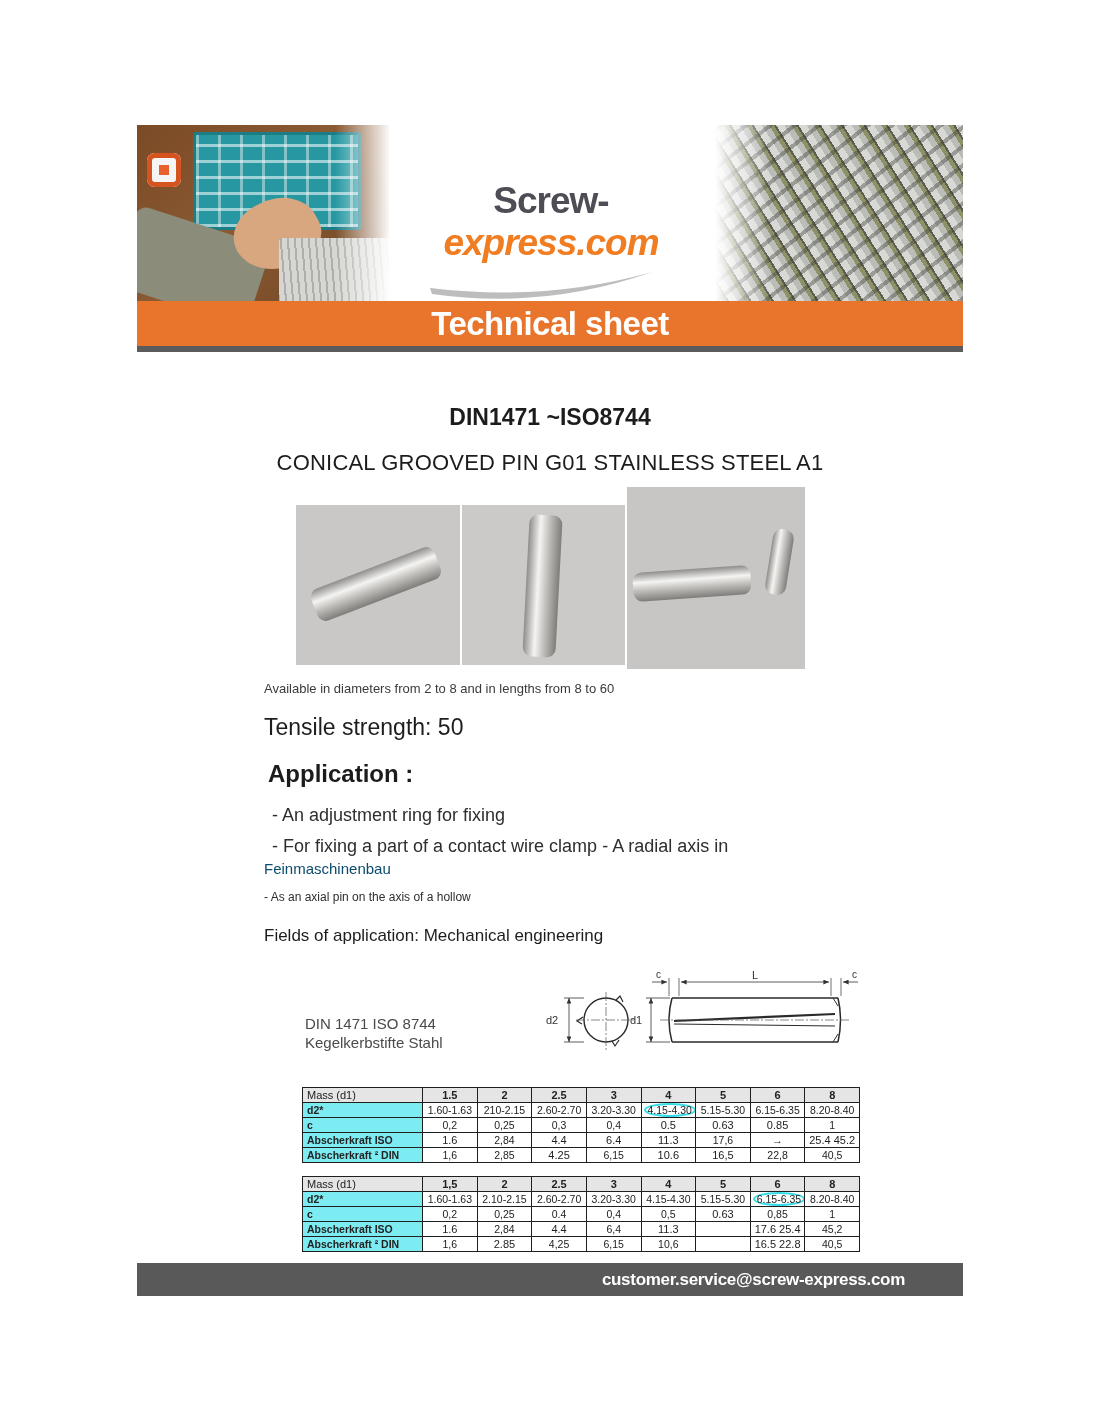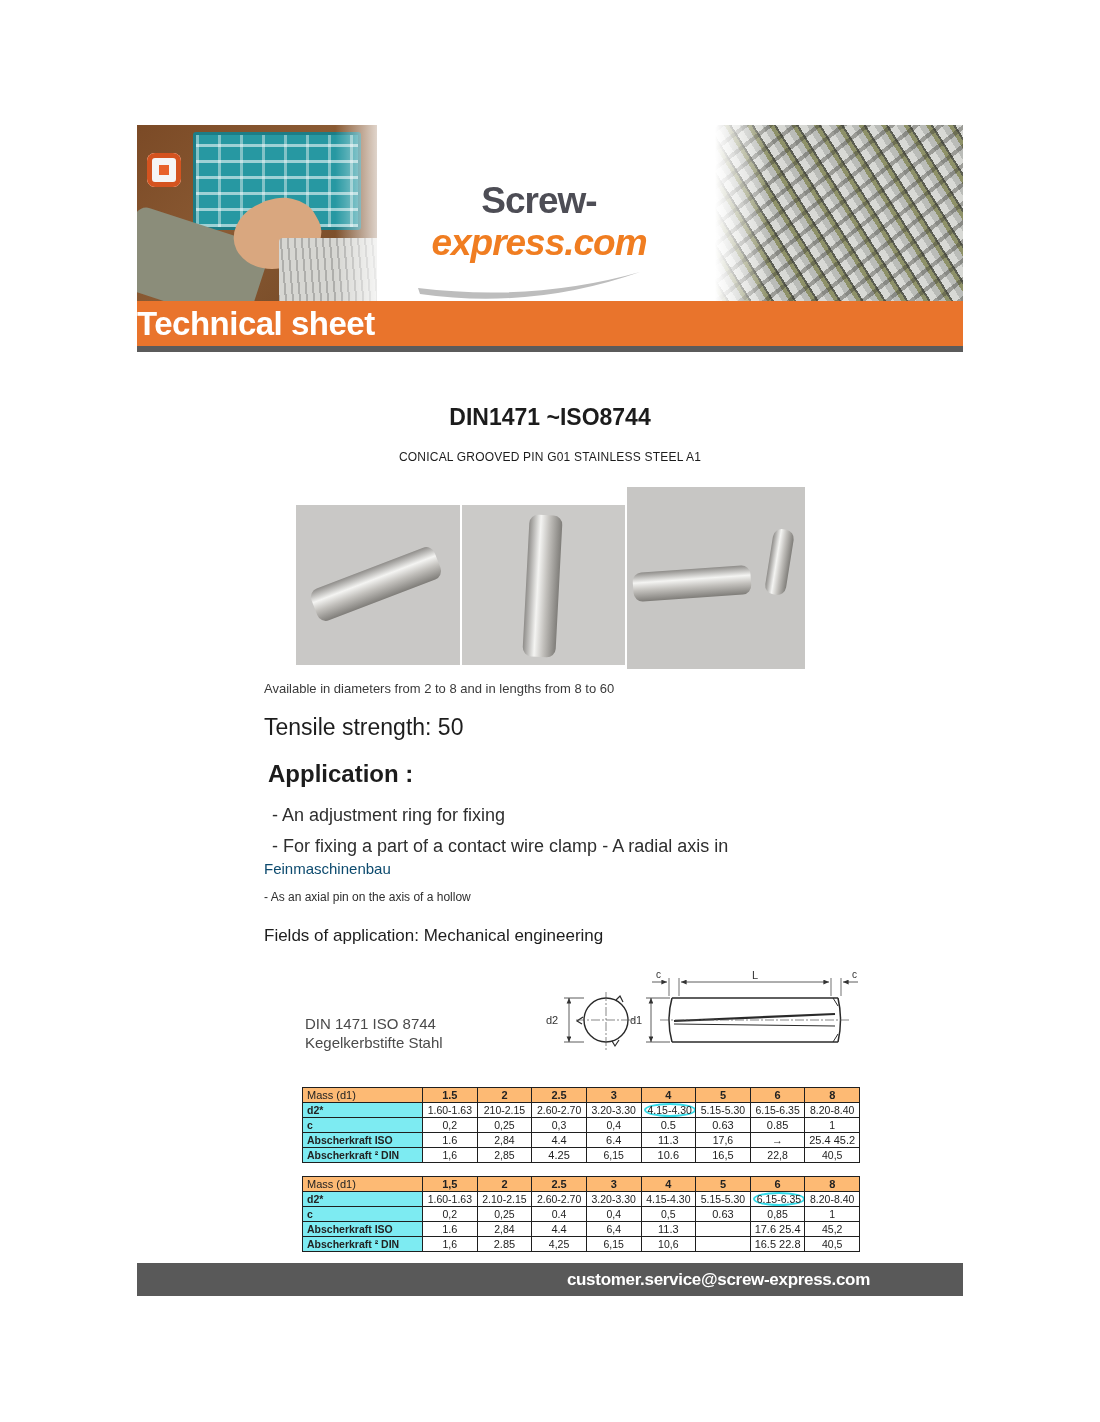--- a/index.html
+++ b/index.html
@@ -21,34 +21,34 @@
      border-radius:45% 55% 40% 60%;transform:rotate(-28deg);}
   .photo-left .tray{position:absolute;right:-4%;bottom:-6%;width:48%;height:42%;background:#d6d6d2;
      background-image:repeating-linear-gradient(85deg,#aeaeab 0 2px,transparent 2px 7px);border-radius:4px;}
   .photo-left::after{content:"";position:absolute;inset:0;background:linear-gradient(90deg,transparent 78%,#ffffff 100%);}
   .photo-right{left:715px;width:248px;
      background:repeating-linear-gradient(58deg,#babcb8 0 6px,#8e9168 6px 10px,#5c5e52 10px 12px,#d8d9d5 12px 19px);}
   .photo-right::before{content:"";position:absolute;inset:0;
      background:repeating-linear-gradient(-38deg,rgba(55,55,48,.38) 0 4px,transparent 4px 15px);}
   .photo-right::after{content:"";position:absolute;inset:0;background:linear-gradient(90deg,#ffffff 0%,transparent 22%);}
 
-  .logo{position:absolute;left:377px;top:125px;width:324px;height:176px;background:#fff;text-align:center;}
+  .logo{position:absolute;left:389px;top:125px;width:324px;height:176px;background:#fff;text-align:center;}
   .logo-text{margin-top:55px;font-size:37px;font-weight:700;letter-spacing:-1px;}
   .logo-gray{color:#4d4d55;}
   .logo-orange{color:#f07d21;font-style:italic;}
   .swoosh{display:block;margin:2px auto 0;}
 
   .banner{position:absolute;left:137px;top:301px;width:826px;height:45px;background:#e9742c;
-     color:#fff;text-align:left;font-size:33px;font-weight:700;line-height:45px;letter-spacing:-.5px;}
+     color:#fff;text-align:center;font-size:33px;font-weight:700;line-height:45px;letter-spacing:-.5px;}
   .rule{position:absolute;left:137px;top:346px;width:826px;height:6px;background:#5b5b5b;}
 
   
   .t-code{position:absolute;left:0;top:366px;width:1100px;text-align:center;font-size:20px;font-weight:700;}
   .t-std{position:absolute;left:0;top:404px;width:1100px;text-align:center;font-size:23px;font-weight:700;}
-  .t-desc{position:absolute;left:0;top:450px;width:1100px;text-align:center;font-size:12px;font-weight:400;letter-spacing:.2px;}
+  .t-desc{position:absolute;left:0;top:450px;width:1100px;text-align:center;font-size:22px;font-weight:400;letter-spacing:.2px;}
 
   
   .prod{position:absolute;background:#c9c8c6;overflow:hidden;}
   .prod1{left:296px;top:505px;width:164px;height:160px;}
   .prod2{left:462px;top:505px;width:163px;height:160px;background:#cbcac8;}
   .prod3{left:627px;top:487px;width:178px;height:182px;background:#c7c6c4;}
   .pin{position:absolute;border-radius:9px;
      background:linear-gradient(180deg,#8f8d8a,#f4f4f2 35%,#c2c0bc 62%,#7f7d79);}
   .pin.v{background:linear-gradient(90deg,#8f8d8a,#f4f4f2 35%,#c2c0bc 62%,#7f7d79);}
 
@@ -66,29 +66,29 @@
   .dg-text{position:absolute;left:305px;top:1014px;font-size:15px;color:#4a4a4a;line-height:19px;}
   .dg-svg{position:absolute;left:538px;top:968px;}
 
   
   table.spec{position:absolute;left:302px;width:558px;border-collapse:collapse;
      font-size:10.5px;table-layout:fixed;}
   .tbl1{top:1087px;} .tbl2{top:1176px;}
   table.spec td{border:1px solid #1f1f1f;height:14px;text-align:center;padding:0 2px;
      background:#fff;color:#222;overflow:hidden;white-space:nowrap;}
   table.spec td.rowhead{background:#7debf2;text-align:left;font-weight:700;width:113px;padding-left:4px;}
-  table.spec tr.head td{background:#fdba74;font-weight:700;font-size:11px;}
+  table.spec tr.head td{background:#e5e5e5;font-weight:700;font-size:11px;}
   table.spec tr.head td.rowhead{font-weight:400;}
   .hl{display:inline-block;border:2px solid #35dbe8;border-radius:50%;padding:0 2px;line-height:10px;}
   .tiny{font-size:11px;color:#555;}
 
   
   .footer{position:absolute;left:137px;top:1263px;width:826px;height:33px;background:#595959;
      color:#fff;font-weight:700;font-size:17px;line-height:33px;text-align:right;
-     padding-right:93px;box-sizing:border-box;letter-spacing:-.3px;}
+     padding-right:58px;box-sizing:border-box;letter-spacing:-.3px;}
 </style>
 </head>
 <body>
 
 <div class="page">
 
   <div class="photo photo-left">
     <div class="organizer"></div>
     <div class="tape"></div>
     <div class="sleeve"></div>

